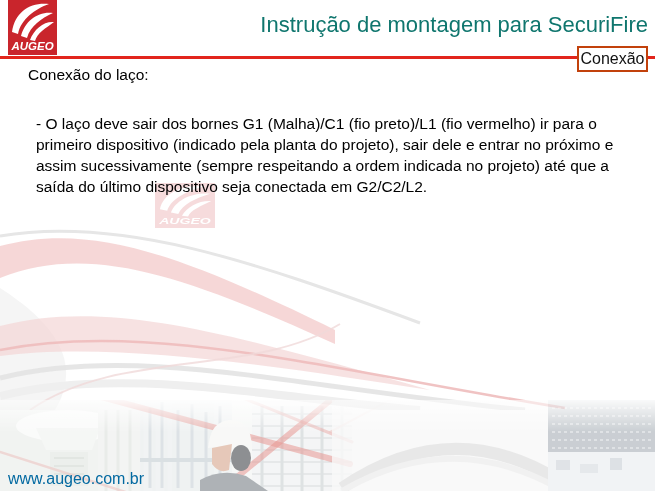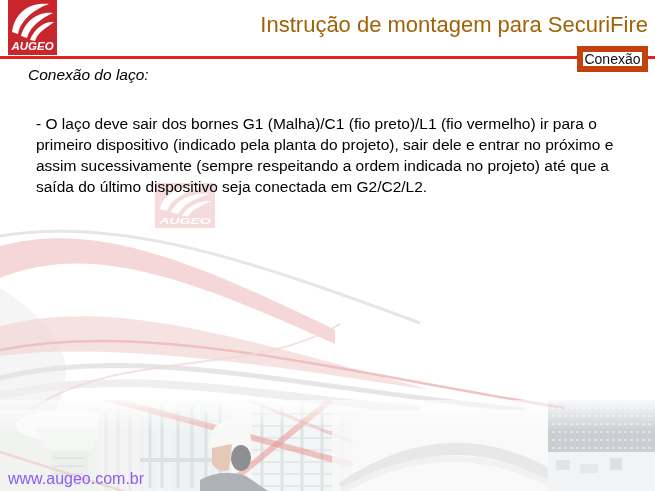--- a/index.html
+++ b/index.html
@@ -4,42 +4,42 @@
 <style>
   html,body{margin:0;padding:0;background:#888;}
   .slide{
     position:relative;width:655px;height:491px;background:#fff;overflow:hidden;
     font-family:"Liberation Sans",sans-serif;
   }
   
   .logo{position:absolute;left:8px;top:0;width:49px;height:55px;z-index:4;}
   .slide-title{
     position:absolute;top:12px;right:7px;font-size:22px;line-height:26px;
-    color:#a16207;white-space:nowrap;z-index:3;
+    color:#0f766e;white-space:nowrap;z-index:3;
   }
   .divider{position:absolute;top:56px;left:0;width:655px;height:3px;background:#e2251c;z-index:2;}
   .section-tag{
     position:absolute;top:46px;left:577px;width:71px;height:26px;box-sizing:border-box;
-    background:#fff;border:6px solid #c2410c;display:flex;align-items:center;justify-content:center;
-    font-size:14px;color:#111;z-index:5;
+    background:#fff;border:2px solid #c2410c;display:flex;align-items:center;justify-content:center;
+    font-size:16px;color:#111;z-index:5;
   }
   
   .content{position:absolute;left:28px;top:64px;width:624px;color:#000;z-index:3;}
-  .content .heading{margin:0 0 28px 0;font-size:15.5px;line-height:21px;font-style:italic;}
+  .content .heading{margin:0 0 28px 0;font-size:15.5px;line-height:21px;}
   .content .body{margin:8px;font-size:15.5px;line-height:21px;}
   
   .watermark{position:absolute;left:155px;top:183px;width:60px;height:45px;opacity:.16;z-index:1;}
   
   .swirls{position:absolute;left:0;top:228px;width:655px;height:182px;z-index:0;}
   
   .montage{position:absolute;left:0;top:400px;width:655px;height:91px;opacity:.6;z-index:0;}
   
   .footer-url{
     position:absolute;left:8px;bottom:3px;font-size:16px;line-height:18px;
-    color:#8b5cf6;z-index:6;
+    color:#0369a1;z-index:6;
   }
 </style>
 </head>
 <body>
 
 <div class="slide">
 
   <svg class="logo" viewBox="0 0 49 55" preserveAspectRatio="none">
     <rect x="0" y="0" width="49" height="55" fill="#c9252c"></rect>
     <g fill="#ffffff">

